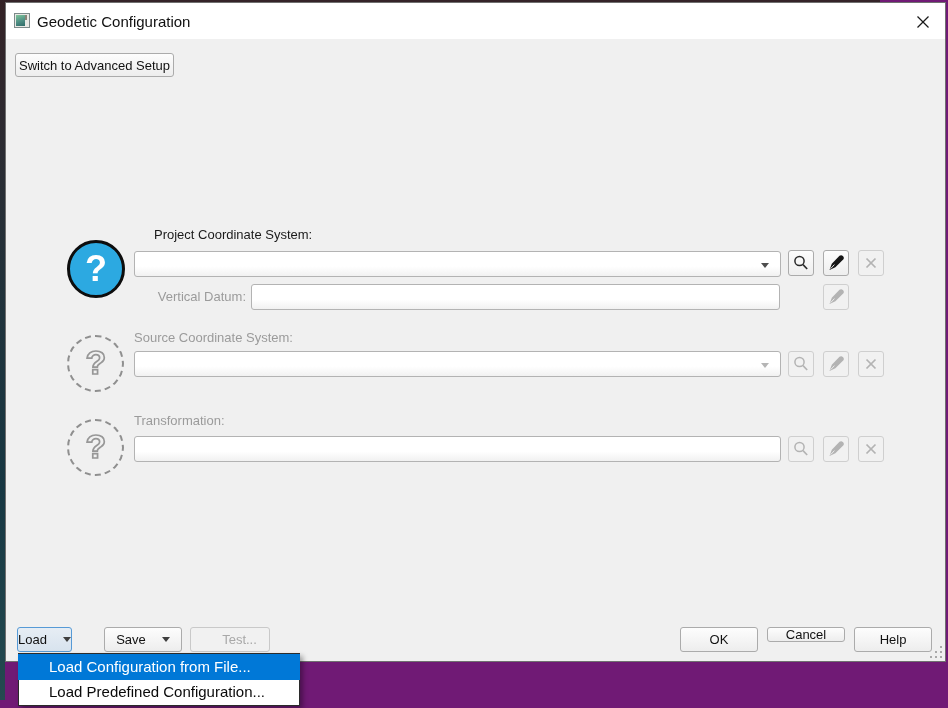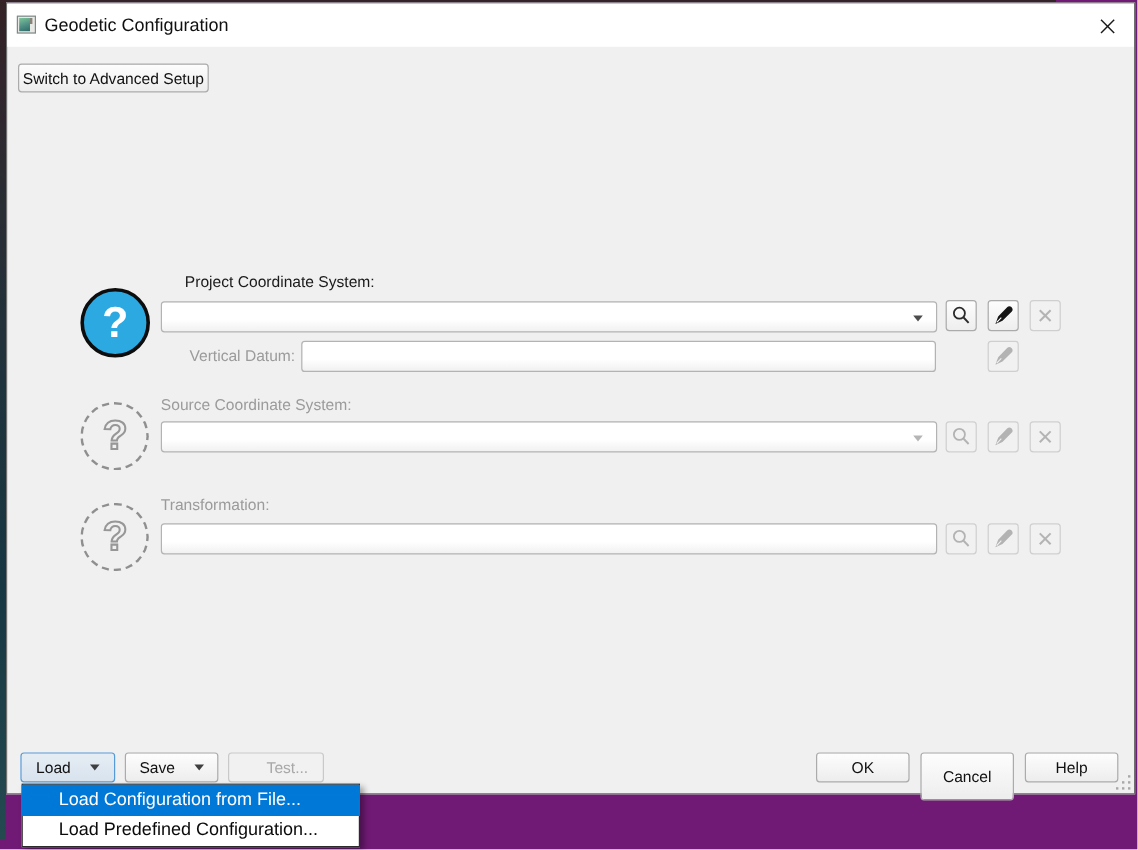--- a/index.html
+++ b/index.html
@@ -52,26 +52,26 @@
     border-top:5.5px solid #4d4d4d; }
   .combo.disabled .arrow { border-top-color:#b5b5b5; }
   .tfield input, .combo input { position:absolute; inset:0; border:none; background:transparent;
     font-family:"Liberation Sans",sans-serif; font-size:13px; padding:0 8px; outline:none; width:100%; height:100%; }
 
   .icon-btn { position:absolute; width:26px; height:26px; border:1px solid #ababab; border-radius:3px;
     background:linear-gradient(#fdfdfd,#eeeeee); display:flex; align-items:center; justify-content:center; }
   .icon-btn.disabled { border-color:#cfcfcf; background:#f1f1f1; }
 
   
-  .load-btn { left:11px; top:624px; width:79px; height:25px;
+  .load-btn { left:11px; top:624px; width:55px; height:25px;
     border:1px solid #569ad6; background:linear-gradient(#e6edf4,#d8e3ee); border-radius:3px; }
   .save-btn { left:98px; top:624px; width:78px; height:25px; }
   .test-btn { left:184px; top:624px; width:80px; height:25px;padding-left:19px; }
   .ok-btn { left:674px; top:624px; width:78px; height:25px; }
-  .cancel-btn { left:761px; top:624px; width:78px; height:40px; }
+  .cancel-btn { left:761px; top:624px; width:78px; height:15px; }
   .help-btn { left:848px; top:624px; width:78px; height:25px; }
   .dd-arrow { width:0; height:0; border-left:4.5px solid transparent; border-right:4.5px solid transparent;
     border-top:5.5px solid #3f3f3f; margin-left:16px; }
 
   .grip { position:absolute; right:3px; bottom:3px; width:13px; height:13px; }
   .grip i { position:absolute; width:2px; height:2px; background:#a9a9a9; }
 
   
   .menu { position:absolute; left:18px; top:653px; width:282px; background:#ffffff;
     border:1px solid #2b2b2b; box-shadow:3px 3px 5px rgba(0,0,0,0.35); z-index:10; }

